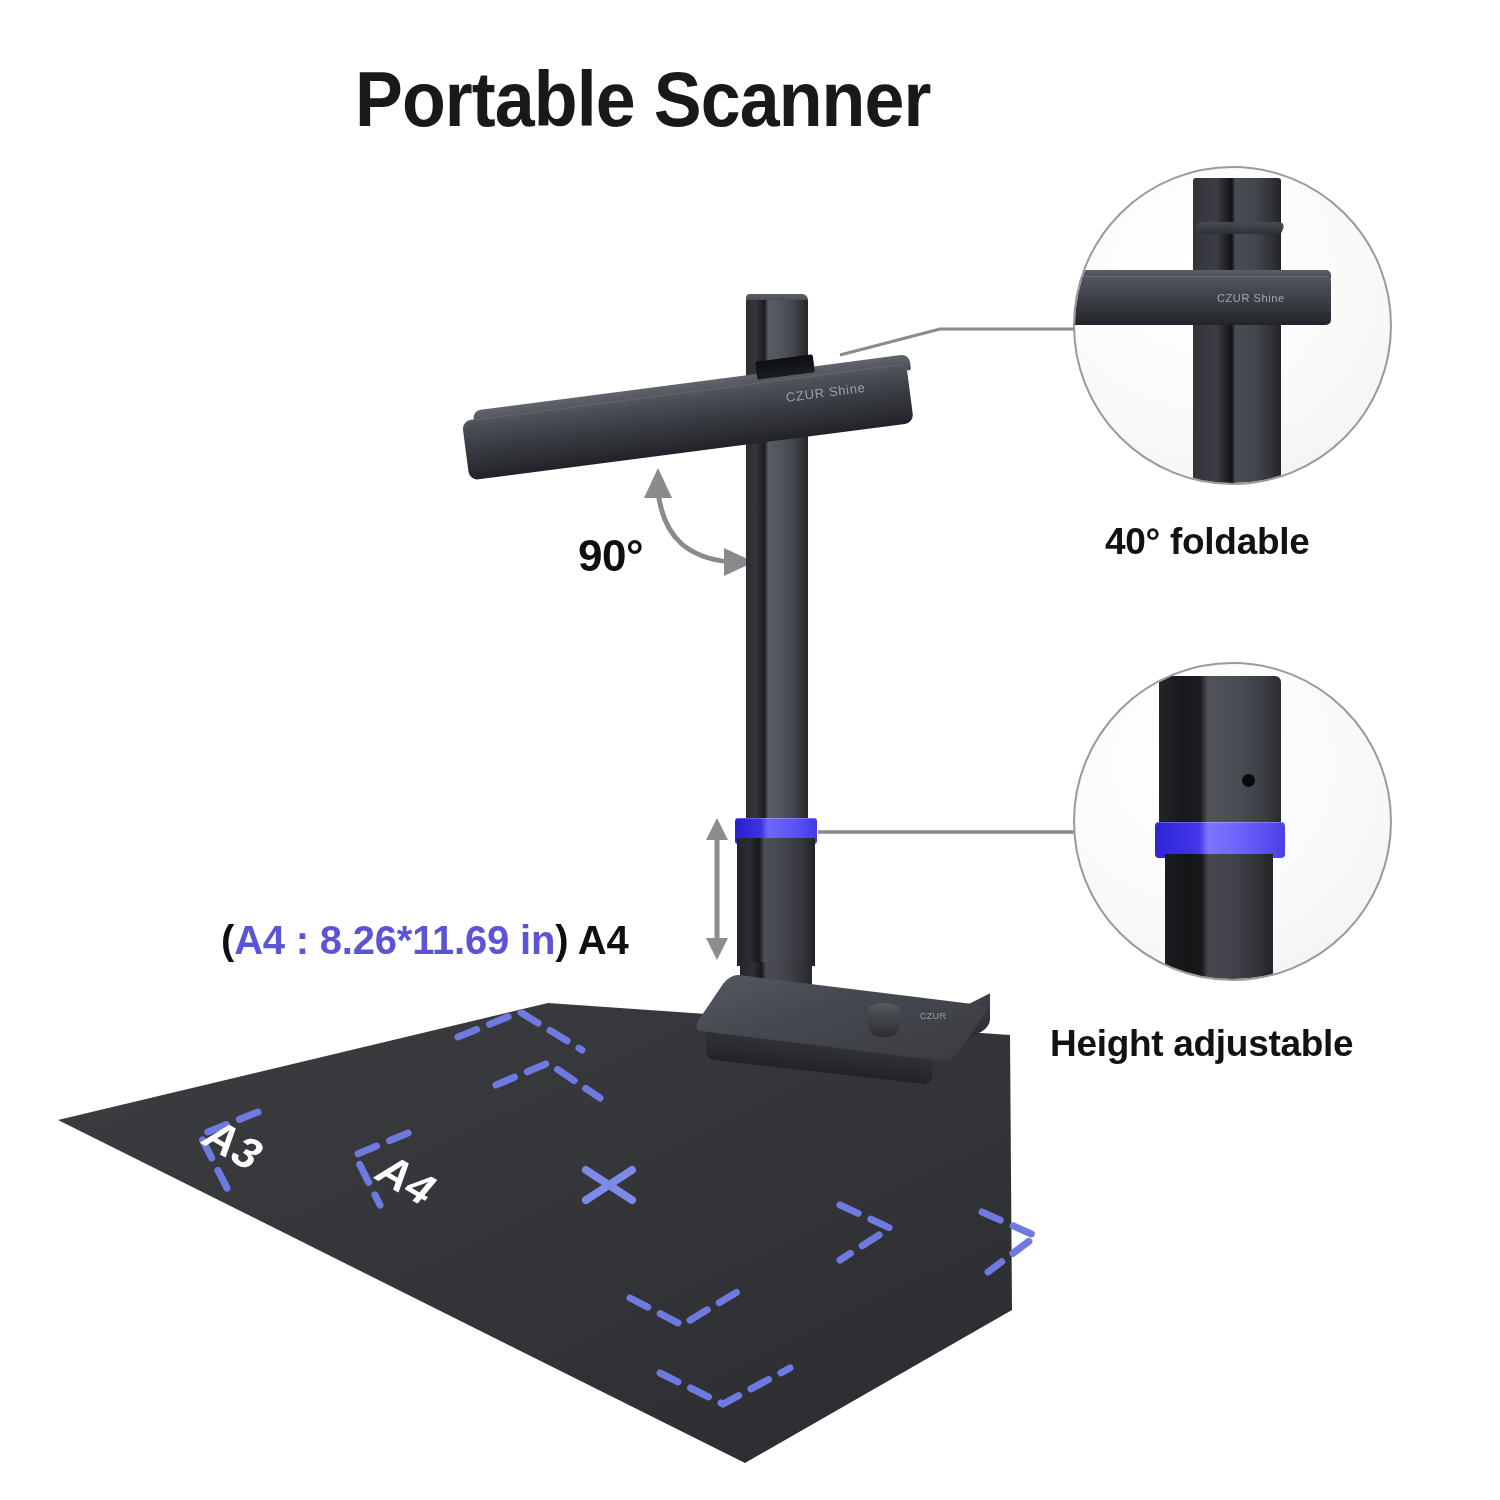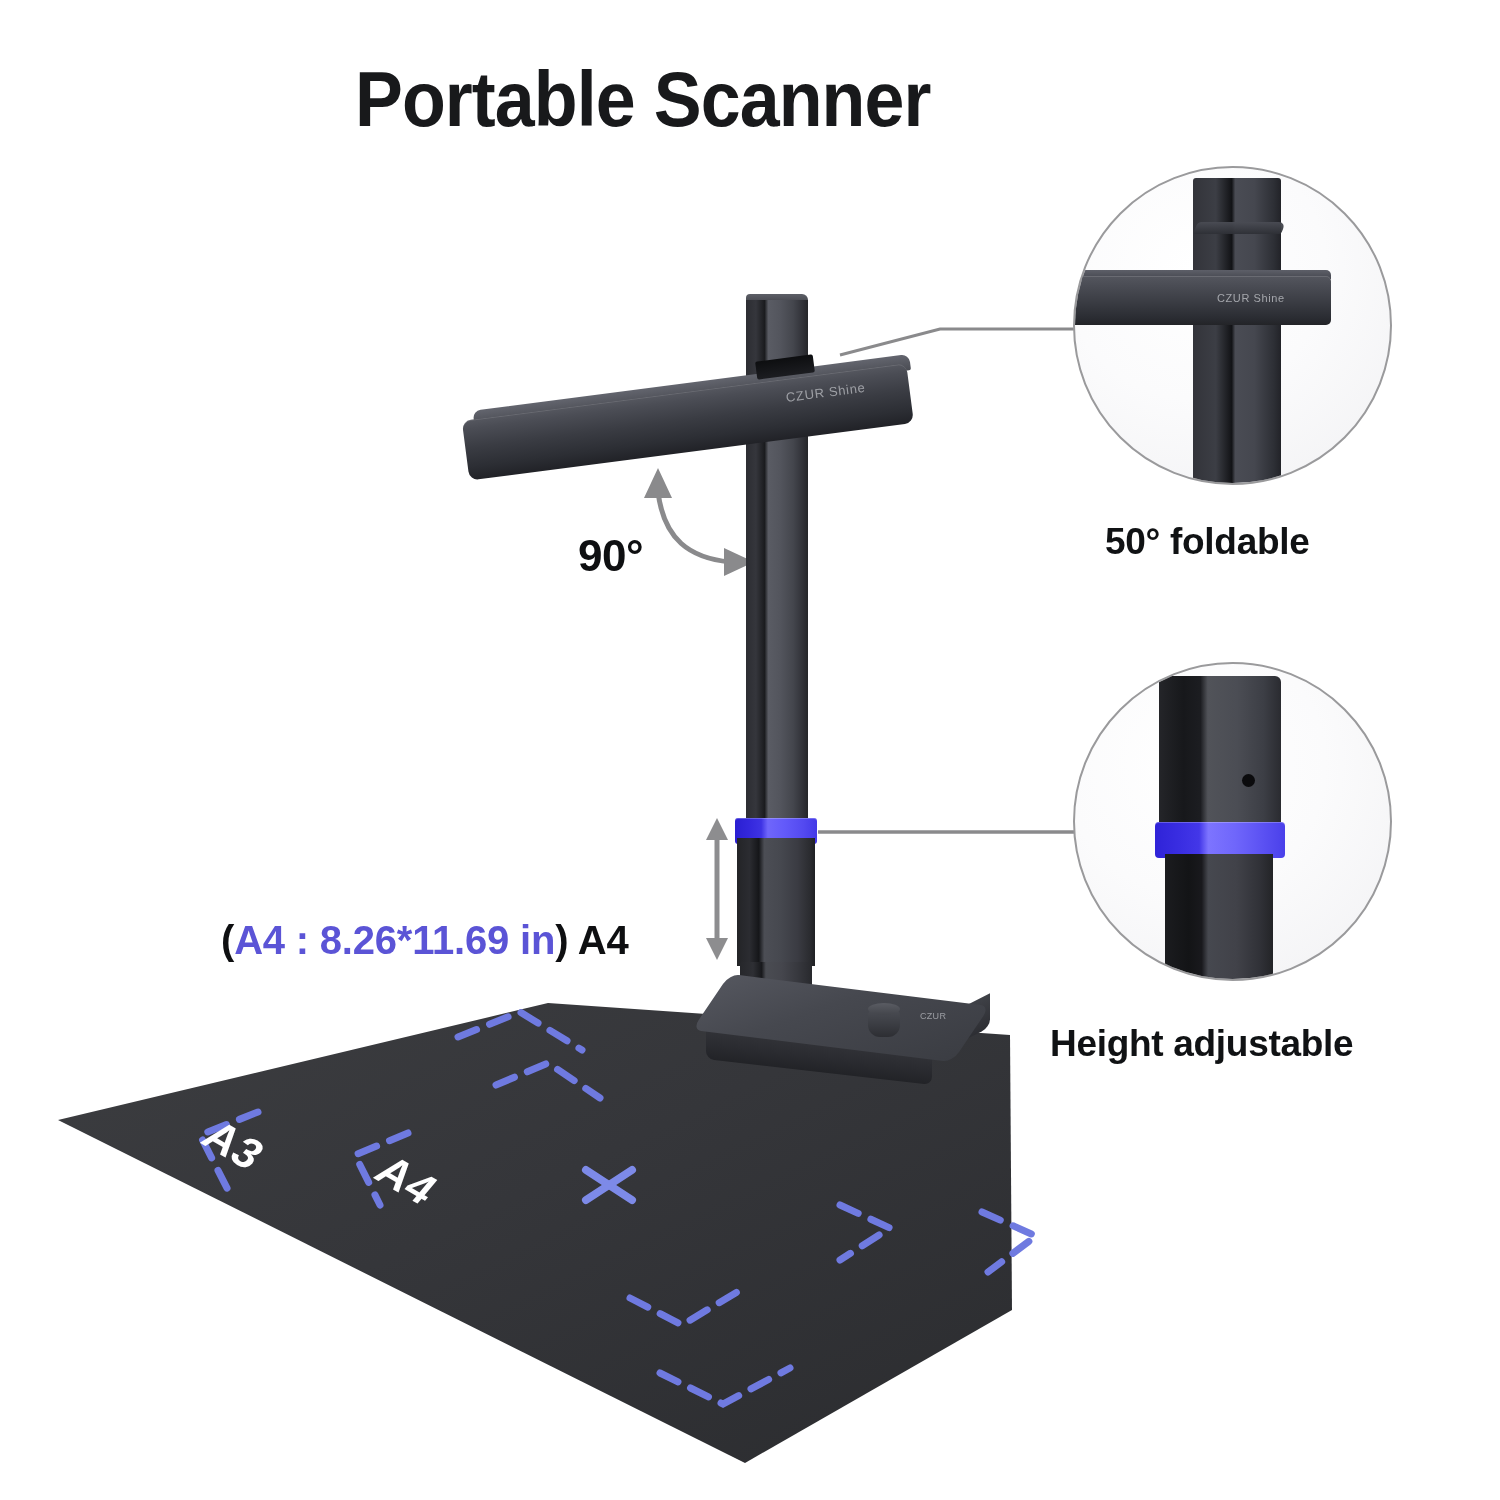--- a/index.html
+++ b/index.html
@@ -326,21 +326,21 @@
     <path d="M 818 832 L 1082 832" stroke="#8a8a8c" stroke-width="3.5" fill="none"></path>
   </svg>
 
   <div class="inset-circle" id="inset-top">
     <div class="ins1-col"></div>
     <div class="ins1-col-top"></div>
     <div class="ins1-bar-edge"></div>
     <div class="ins1-bar"></div>
     <div class="ins1-brand">CZUR Shine</div>
   </div>
-  <div class="callout-label" id="label-foldable">50° foldable</div>
+  <div class="callout-label" id="label-foldable">40° foldable</div>
 
   <div class="inset-circle" id="inset-bottom">
     <div class="ins2-upper"></div>
     <div class="ins2-dot"></div>
     <div class="ins2-collar"></div>
     <div class="ins2-lower"></div>
   </div>
   <div class="callout-label" id="label-height">Height adjustable</div>
 
   <div id="angle-text">90°</div>

